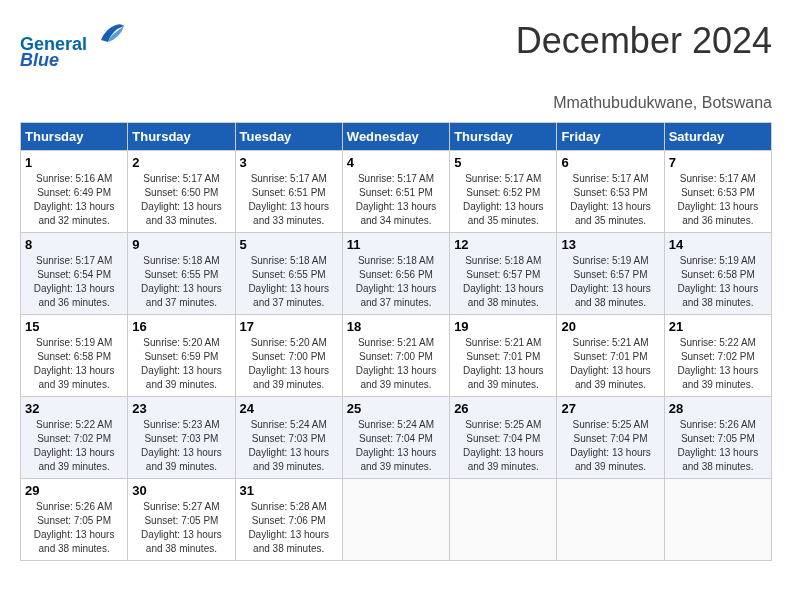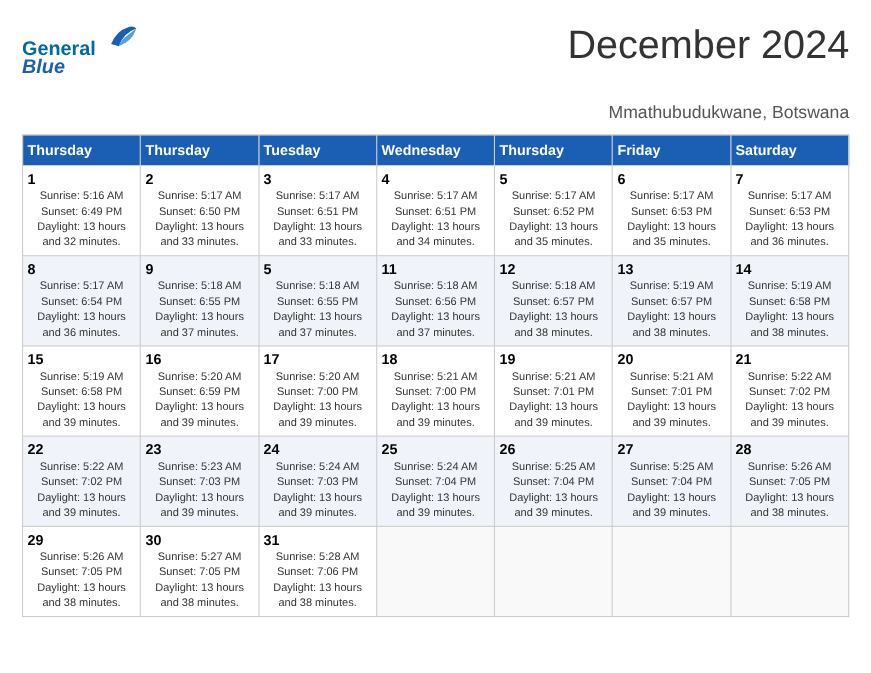--- a/index.html
+++ b/index.html
@@ -290,21 +290,21 @@
         <span class="day-number">21</span>
         <div class="day-info">
           Sunrise: 5:22 AM<br>
           Sunset: 7:02 PM<br>
           Daylight: 13 hours and 39 minutes.
         </div>
       </td>
       </tr>
       <tr>
         <td>
-        <span class="day-number">22</span>
+        <span class="day-number">32</span>
         <div class="day-info">
           Sunrise: 5:22 AM<br>
           Sunset: 7:02 PM<br>
           Daylight: 13 hours and 39 minutes.
         </div>
       </td>
         <td>
         <span class="day-number">23</span>
         <div class="day-info">
           Sunrise: 5:23 AM<br>

